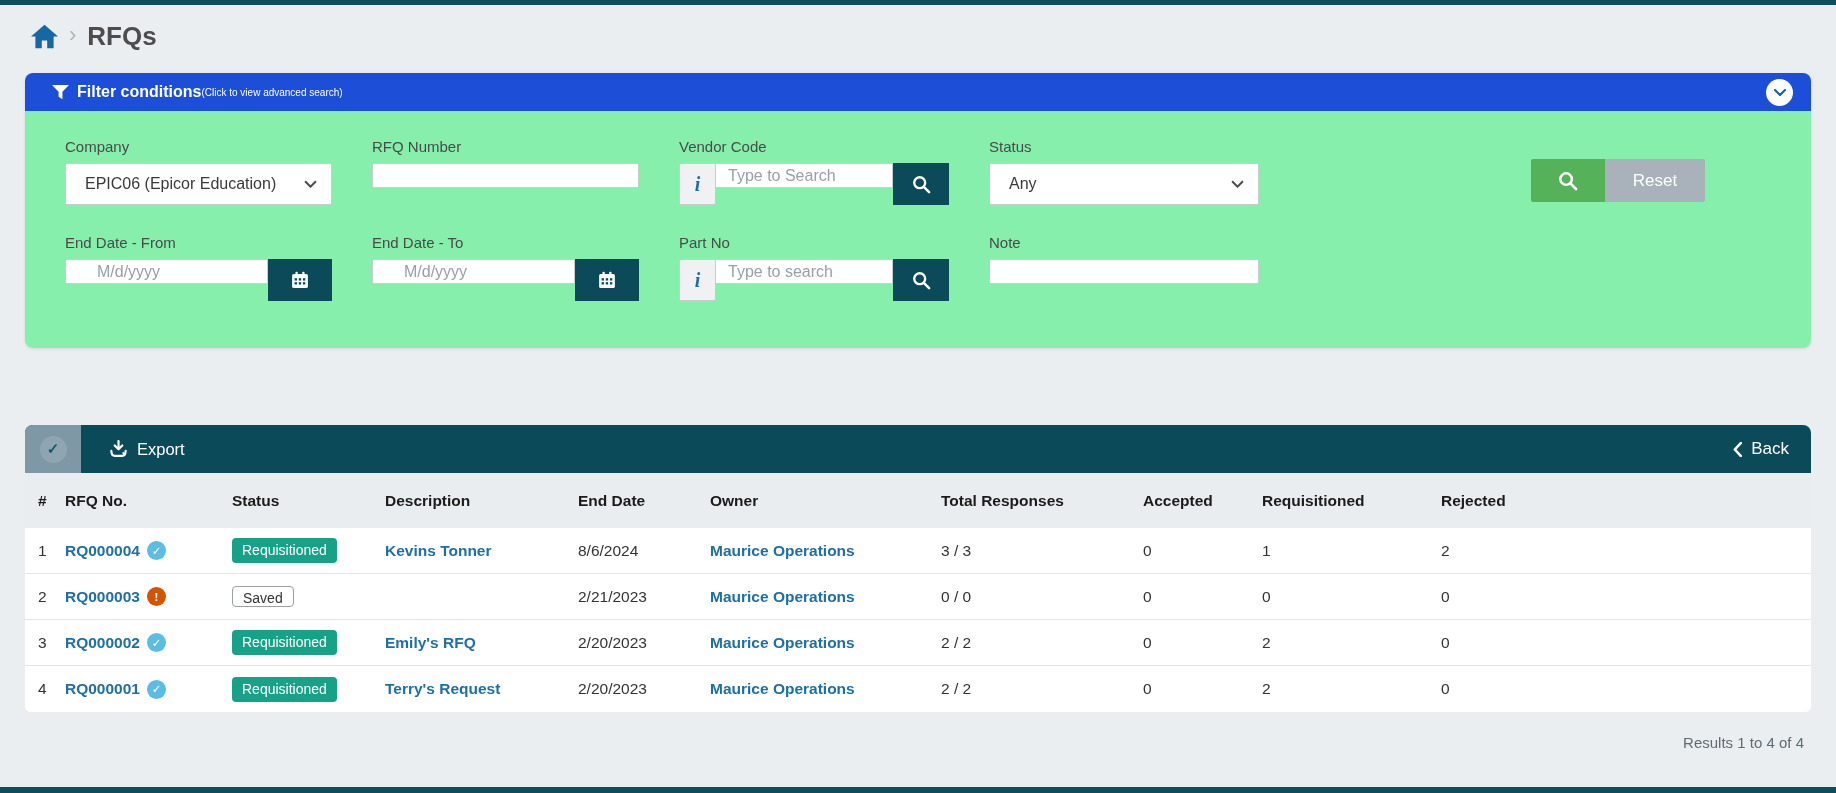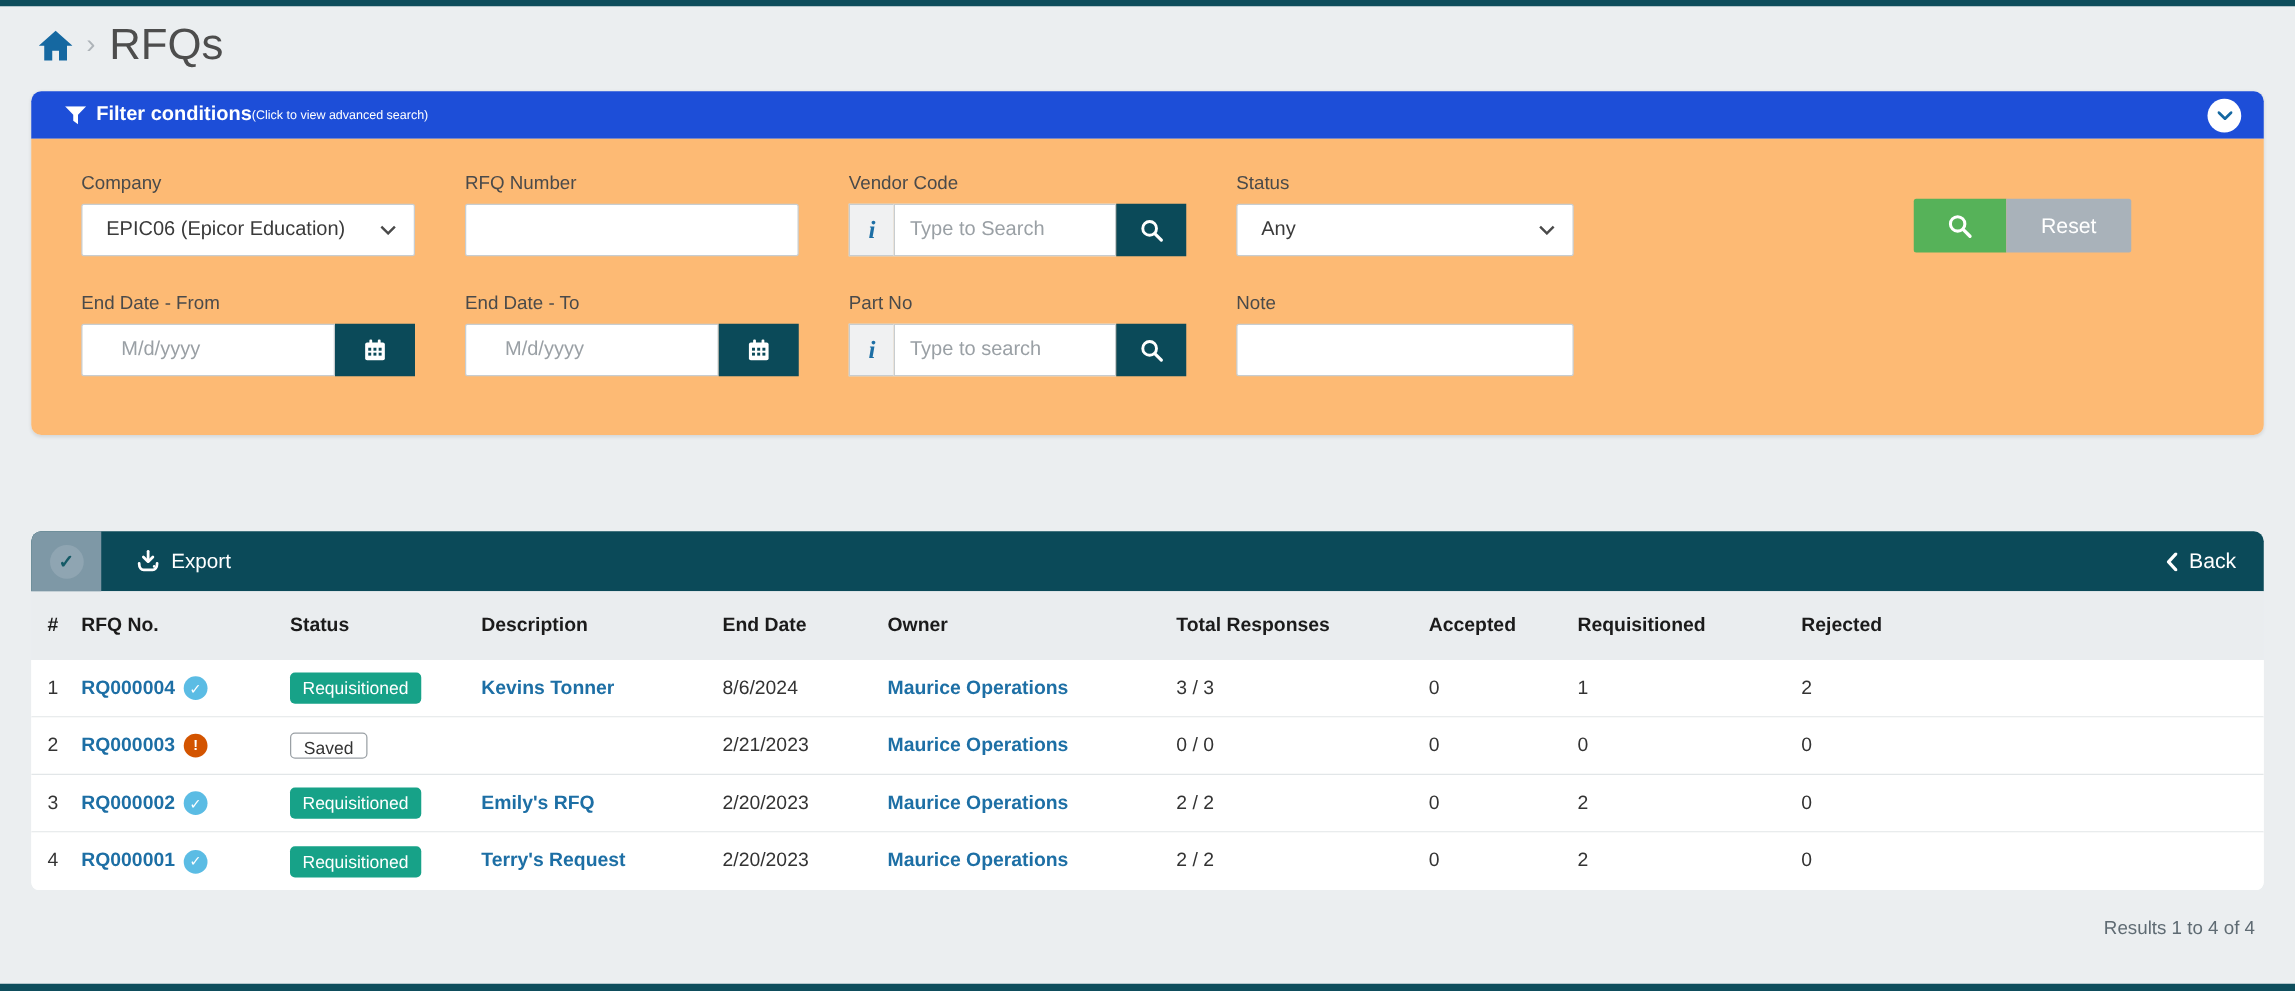--- a/index.html
+++ b/index.html
@@ -5,41 +5,41 @@
   * { margin:0; padding:0; box-sizing:border-box; }
   html,body { width:1836px; height:793px; overflow:hidden; background:#EBEEF0;
               font-family:"Liberation Sans","DejaVu Sans",sans-serif; }
   .topbar { height:5px; background:#0E4D5C; width:100%; }
   .bottombar { position:absolute; bottom:0; left:0; width:100%; height:6px; background:#0E4D5C; }
 
   
   .crumbs { display:flex; align-items:center; gap:11px; margin:13px 0 0 31px; height:36px; }
   .home-ic { width:27px; height:25px; display:flex; }
   .crumb-sep { color:#AEB4B9; font-size:22px; line-height:1; padding-bottom:3px; }
-  .page-title { font-size:35px; font-weight:normal; color:#4D4D4D; }
+  .page-title { font-size:26px; font-weight:bold; color:#4D4D4D; }
 
   
   .filter-card { margin:19px 25px 0; border-radius:8px; box-shadow:0 1px 3px rgba(0,0,0,.10); }
   .filter-header { height:38px; background:#1d4ed8; border-radius:8px 8px 0 0;
                    display:flex; align-items:center; padding:0 18px 0 27px; cursor:pointer; }
   .funnel-ic { width:17px; height:15px; margin-right:8px; display:flex; }
   .filter-title { color:#fff; font-weight:bold; font-size:16px; }
   .filter-sub { color:#fff; font-size:10px; }
   .collapse-btn { margin-left:auto; width:27px; height:27px; border-radius:50%; background:#fff;
                   display:flex; align-items:center; justify-content:center; cursor:pointer; }
-  .filter-body { background:#fdba74; border-radius:0 0 8px 8px; padding:27px 40px 47px; position:relative; }
+  .filter-body { background:#86efac; border-radius:0 0 8px 8px; padding:27px 40px 47px; position:relative; }
   .frow { display:flex; gap:40px; }
   .frow + .frow { margin-top:29px; }
   .fgroup { width:267px; }
   .fgroup.w270 { width:270px; }
   .flabel { display:block; font-size:15px; color:#4A4A4A; margin-bottom:8px; }
   .select { height:42px; border:1px solid #C8CDD0; border-radius:2px; background:#fff;
             display:flex; align-items:center; padding:0 14px 0 19px; cursor:pointer; }
   .select .sel-text { font-size:16px; color:#3A3A3A; flex:1; }
-  .tinput { width:100%; height:42px; border:1px solid #C8CDD0; border-radius:2px;
+  .tinput { width:100%; height:25px; border:1px solid #C8CDD0; border-radius:2px;
             font-size:16px; color:#3A3A3A; padding:0 12px; font-family:inherit; }
   .tinput::placeholder { color:#9AA0A5; }
   .igroup { display:flex; height:42px; }
   .ibox { width:36px; background:#F0F1F2; border:1px solid #C8CDD0; border-right:none;
           display:flex; align-items:center; justify-content:center;
           font-family:"Liberation Serif","DejaVu Serif",serif; font-style:italic; font-weight:bold;
           font-size:20px; color:#1D6FA5; cursor:pointer; }
   .igroup .tinput { border-radius:0; flex:1; min-width:0; }
   .sq-btn { width:56px; height:42px; background:#0B4A59; border:none; cursor:pointer;
             display:flex; align-items:center; justify-content:center; }

